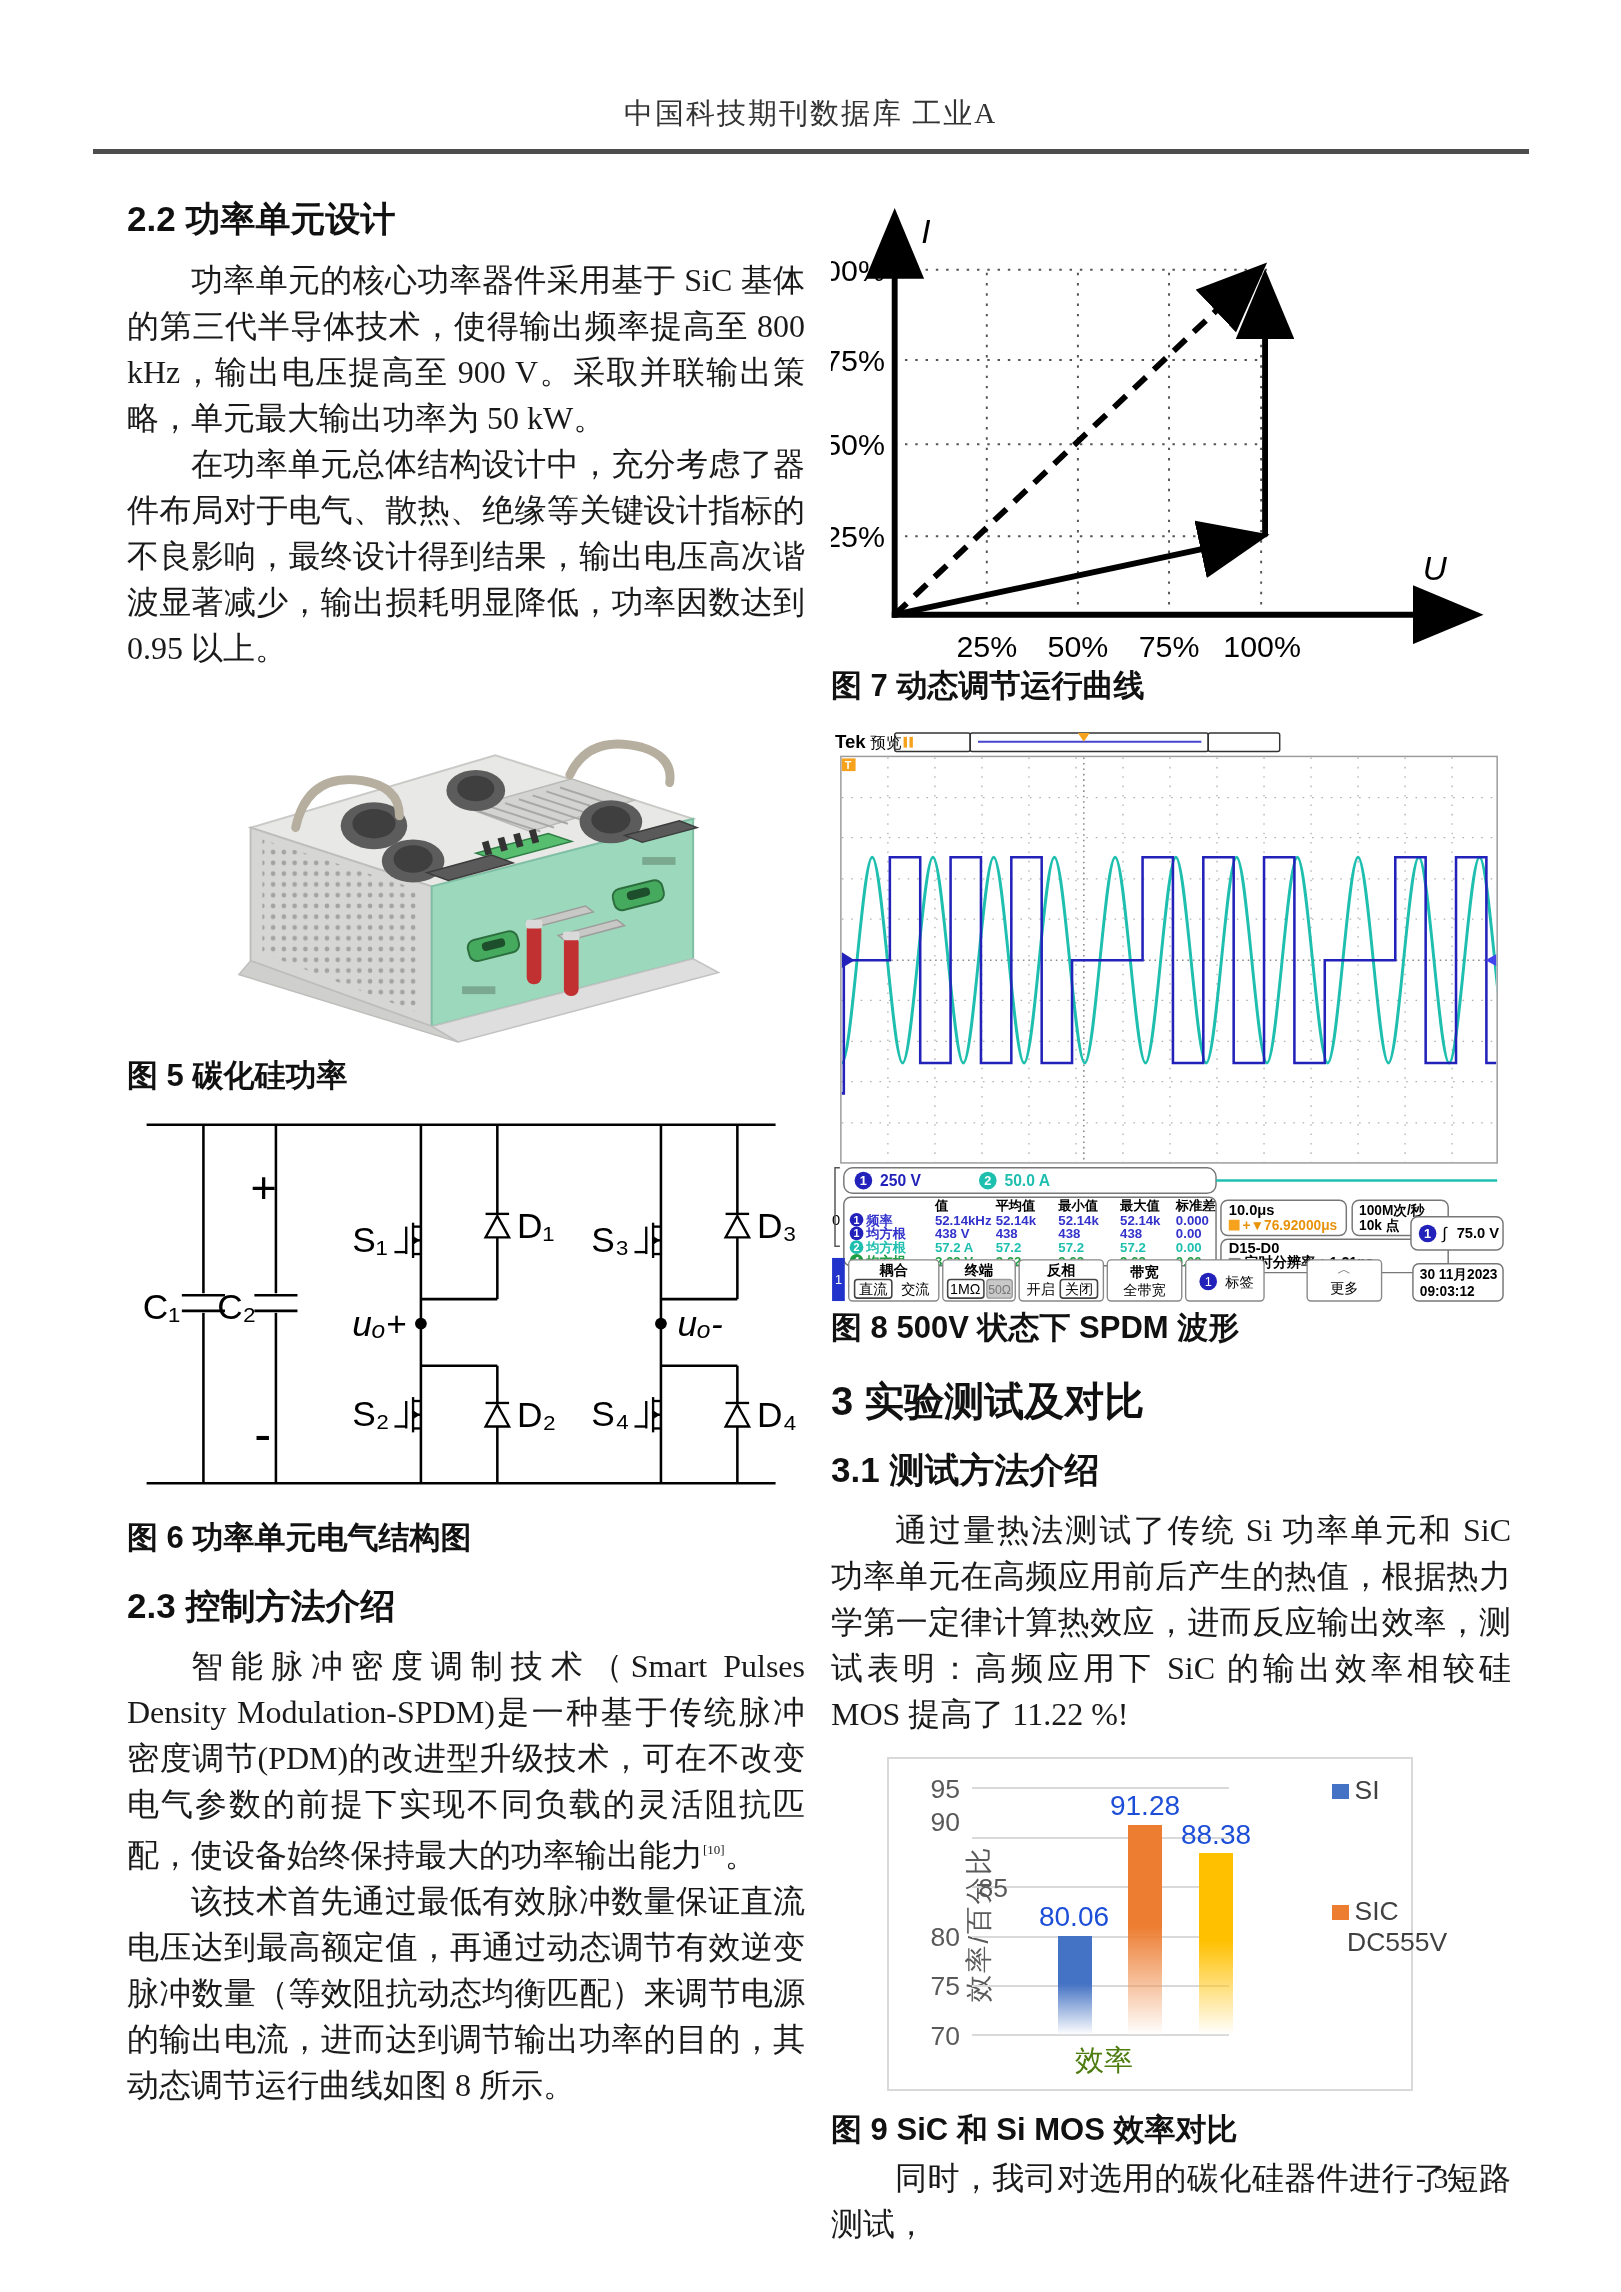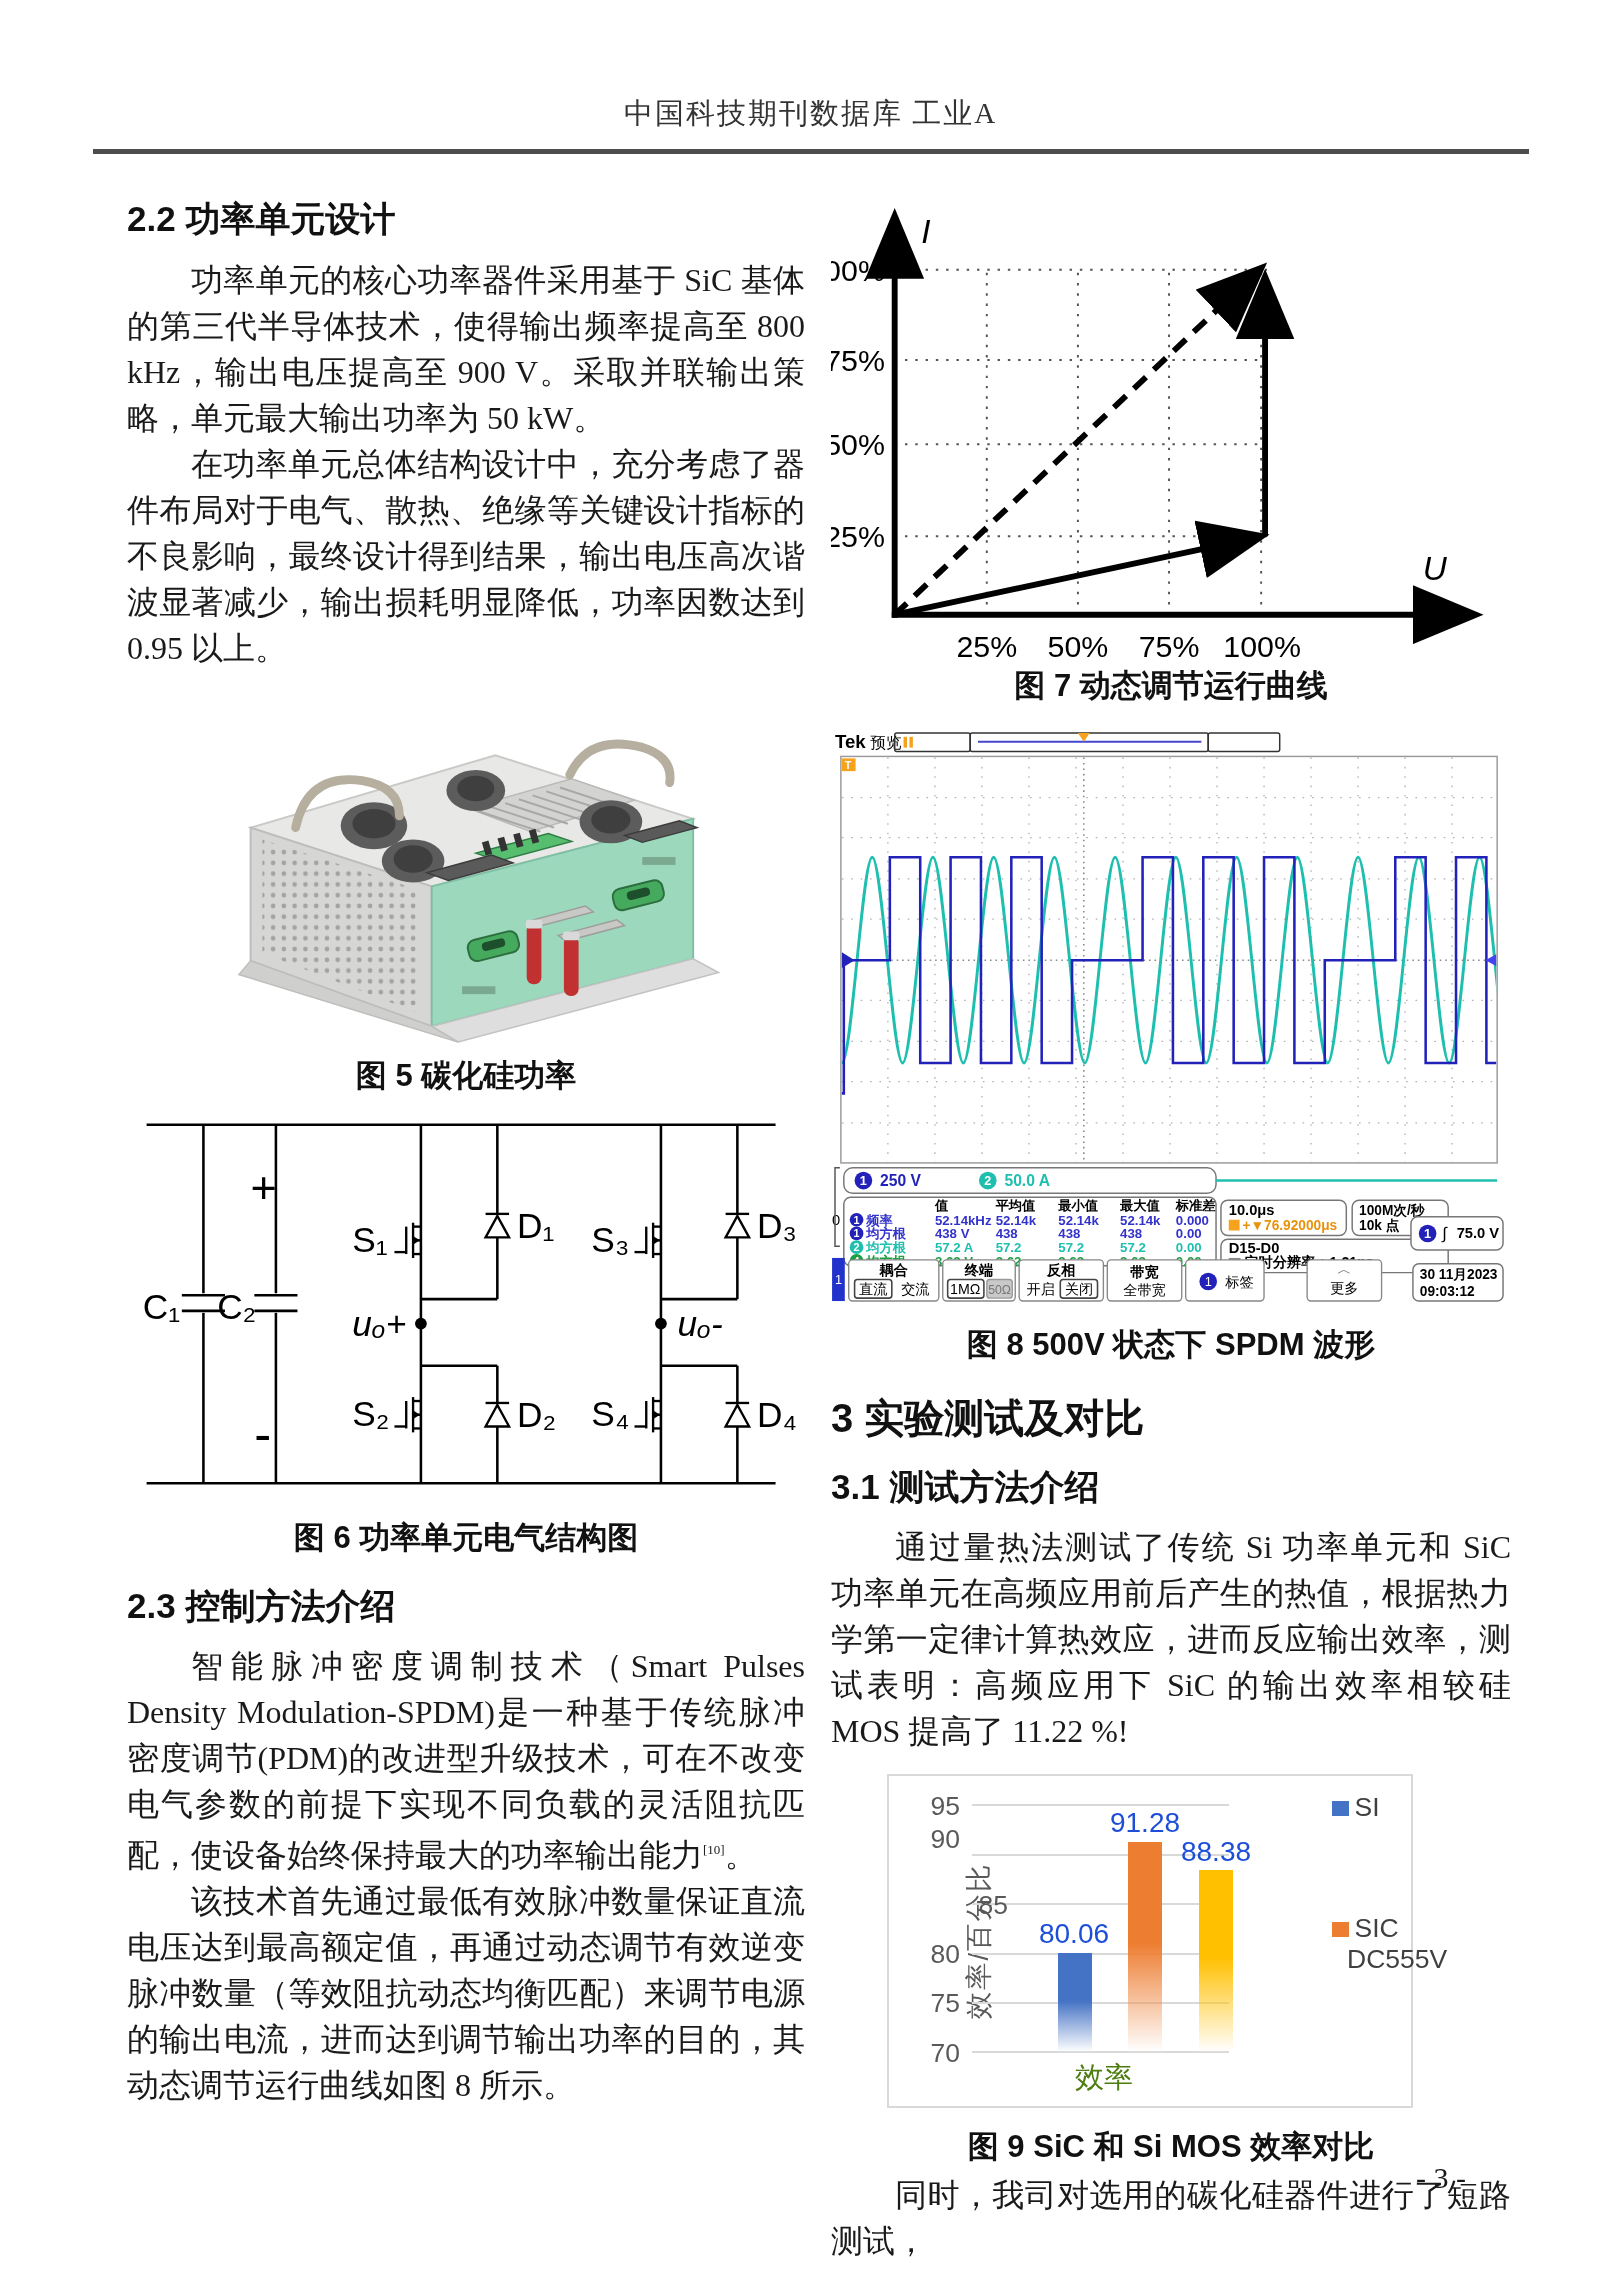--- a/index.html
+++ b/index.html
@@ -10,21 +10,21 @@
   .hdr-rule{position:absolute;top:149px;left:93px;width:1436px;height:4.9px;background:#4d4d4d;}
   
   .col{position:absolute;top:196px;}
   .col-left{left:127px;width:678px;}
   .col-right{left:831px;width:680px;}
   .h2{font-family:"Liberation Sans",sans-serif;font-weight:bold;font-size:35px;margin:0 0 13.7px 0;color:#111;}
   .h1{font-family:"Liberation Sans",sans-serif;font-weight:bold;font-size:40px;margin:25.5px 0 17.6px 0;color:#111;}
   .bp{font-size:32px;line-height:46px;text-align:justify;text-indent:2em;margin:0;}
   .bp + .bp{margin-top:0px;}
   sup{font-size:13px;}
-  .cap{font-family:"Liberation Sans",sans-serif;font-weight:bold;font-size:31px;text-align:center;margin:9.8px 0 5.9px 0;color:#111;}
+  .cap{font-family:"Liberation Sans",sans-serif;font-weight:bold;font-size:31px;text-align:left;margin:9.8px 0 5.9px 0;color:#111;}
   
   .chartbox{position:relative;width:522px;height:330px;border:2px solid #d9d9d9;background:#fff;margin:19.6px 0 0 56px;}
   .gline{position:absolute;left:83px;width:257px;height:2px;background:#d9d9d9;}
   .ytick{position:absolute;left:0;width:71px;text-align:right;font-family:"Liberation Sans",sans-serif;
     font-size:26.5px;color:#595959;}
   .bar{position:absolute;width:34px;bottom:54px;}
   .bval{position:absolute;width:118px;text-align:center;font-family:"Liberation Sans",sans-serif;
     font-size:28px;color:#1d4ed8;}
   .ylab{position:absolute;left:-7.8px;top:147px;transform:rotate(-90deg);transform-origin:center;
     font-family:"Liberation Sans",sans-serif;font-size:27.4px;color:#595959;width:196px;text-align:center;letter-spacing:2px;}
@@ -470,21 +470,21 @@
           <text x="385" y="569" font-size="13" fill="#fff" text-anchor="middle">1</text>
         <text x="417" y="570" text-anchor="middle">标签</text>
         <rect x="486" y="542" width="76" height="42" rx="4" fill="#fff" stroke="#888" stroke-width="1.4"></rect>
         <text x="524" y="556" text-anchor="middle" fill="#777">︿</text>
         <text x="524" y="576" text-anchor="middle">更多</text>
         <rect x="594" y="546" width="92" height="38" rx="6" fill="#fff" stroke="#777" stroke-width="1.5"></rect>
         <text x="601" y="562" font-size="14" font-weight="bold">30 11月2023</text>
         <text x="601" y="579" font-size="14" font-weight="bold">09:03:12</text>
       </g>
     </svg>
-    <div class="cap" style="margin-top:21px;">图 8  500V 状态下 SPDM 波形</div>
+    <div class="cap" style="margin-top:4px;">图 8  500V 状态下 SPDM 波形</div>
 
     <div class="h1">3 实验测试及对比</div>
     <div class="h2">3.1 测试方法介绍</div>
     <p class="bp">通过量热法测试了传统 Si 功率单元和 SiC 功率单元在高频应用前后产生的热值，根据热力学第一定律计算热效应，进而反应输出效率，测试表明：高频应用下 SiC 的输出效率相较硅 MOS 提高了 11.22 %!</p>
 
     <div class="chartbox">
       <div class="ylab">效率/百分比</div>
       <div id="fig9-grid">
           <div class="gline" style="top: 275px;"></div>
           <div class="ytick" style="top: 262px;">70</div>

